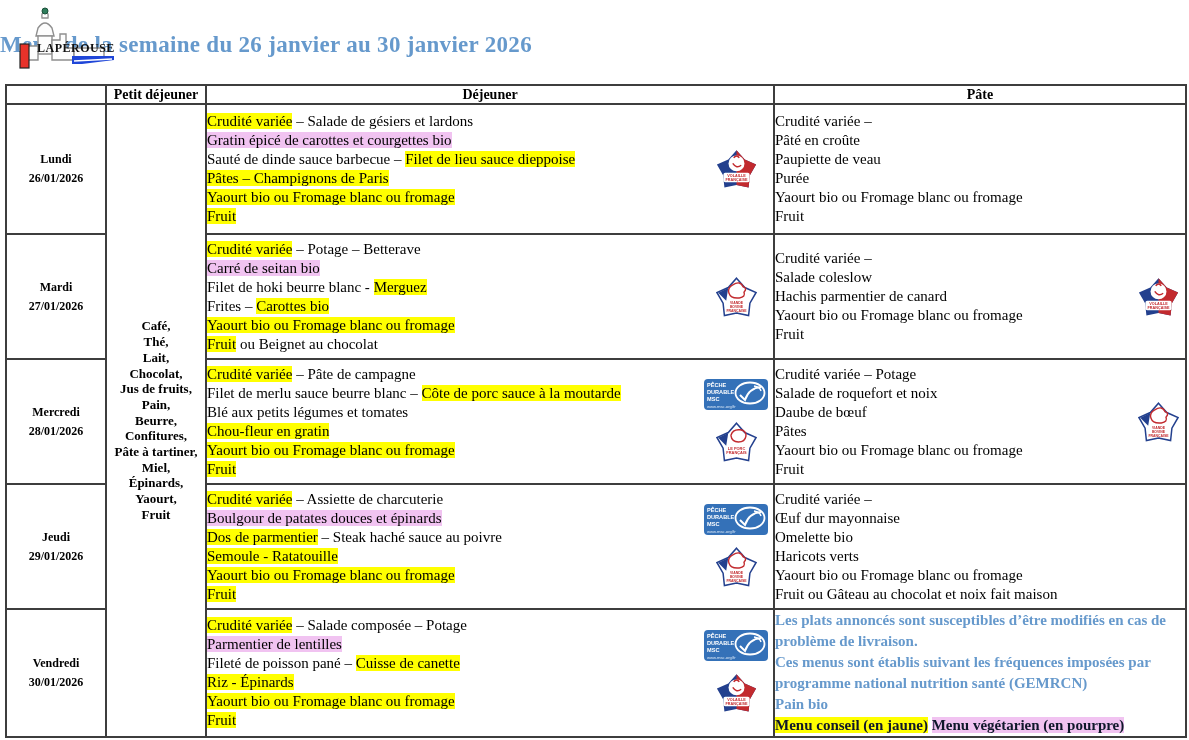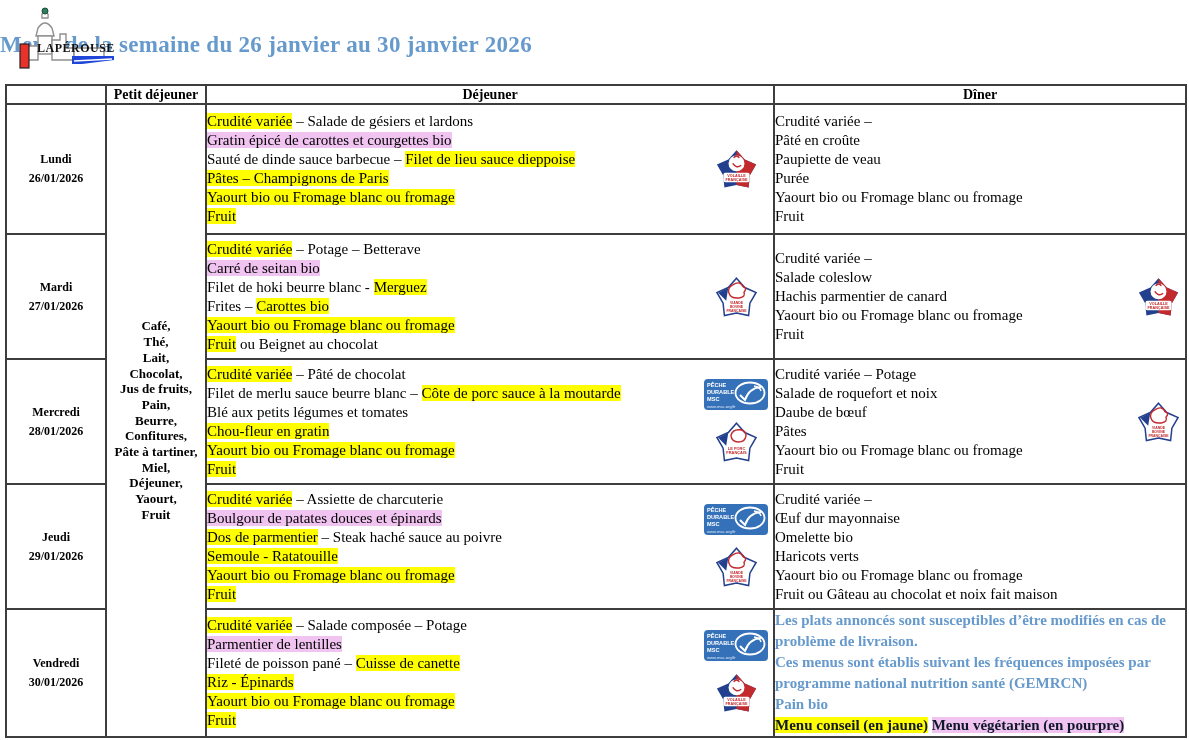--- a/index.html
+++ b/index.html
@@ -74,41 +74,41 @@
       <col style="width:100px">
         <col style="width:100px">
         <col style="width:568px">
         <col style="width:412px">
     </colgroup>
     <thead>
       <tr>
         <th class="corner"></th>
         <th>Petit déjeuner</th>
         <th>Déjeuner</th>
-        <th>Dîner</th>
+        <th>Pâte</th>
       </tr>
     </thead>
     <tbody id="menu-tbody">
         <tr class="row-first">
           <td class="day-cell">
             <div>Lundi</div>
             <div>26/01/2026</div>
           </td>
           <td class="bf-cell" rowspan="5">
             <div>Café,</div>
             <div>Thé,</div>
             <div>Lait,</div>
             <div>Chocolat,</div>
             <div>Jus de fruits,</div>
             <div>Pain,</div>
             <div>Beurre,</div>
             <div>Confitures,</div>
             <div>Pâte à tartiner,</div>
             <div>Miel,</div>
-            <div>Déjeuner,</div>
+            <div>Épinards,</div>
             <div>Yaourt,</div>
             <div>Fruit</div>
           </td>
           <td class="menu-cell">
             <div class="cellflex">
               <div class="mtext">
                 <div class="mline"><span class="h-y">Crudité variée</span><span> – Salade de gésiers et lardons</span></div>
                 <div class="mline"><span class="h-p">Gratin épicé de carottes et courgettes bio</span></div>
                 <div class="mline"><span>Sauté de dinde sauce barbecue – </span><span class="h-y">Filet de lieu sauce dieppoise</span></div>
                 <div class="mline"><span class="h-y">Pâtes – Champignons de Paris</span></div>
@@ -198,21 +198,21 @@
           </td>
         </tr>
         <tr>
           <td class="day-cell">
             <div>Mercredi</div>
             <div>28/01/2026</div>
           </td>
           <td class="menu-cell">
             <div class="cellflex">
               <div class="mtext">
-                <div class="mline"><span class="h-y">Crudité variée</span><span> – Pâté de chocolat</span></div>
+                <div class="mline"><span class="h-y">Crudité variée</span><span> – Pâte de campagne</span></div>
                 <div class="mline"><span>Filet de merlu sauce beurre blanc – </span><span class="h-y">Côte de porc sauce à la moutarde</span></div>
                 <div class="mline"><span>Blé aux petits légumes et tomates</span></div>
                 <div class="mline"><span class="h-y">Chou-fleur en gratin</span></div>
                 <div class="mline"><span class="h-y">Yaourt bio ou Fromage blanc ou fromage</span></div>
                 <div class="mline"><span class="h-y">Fruit</span></div>
               </div>
               <div class="icons lunch">
                 <span>
                   <svg class="badge-svg" width="64" height="31" viewBox="0 0 64 31">
     <rect x="0" y="0" width="64" height="31" rx="4" fill="#3471b8"></rect>

